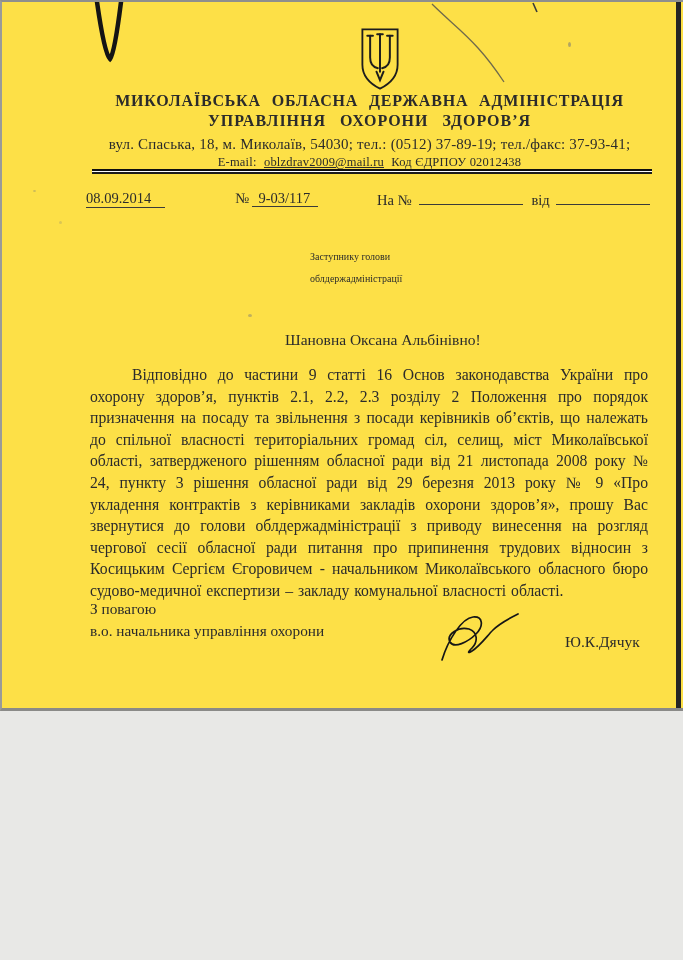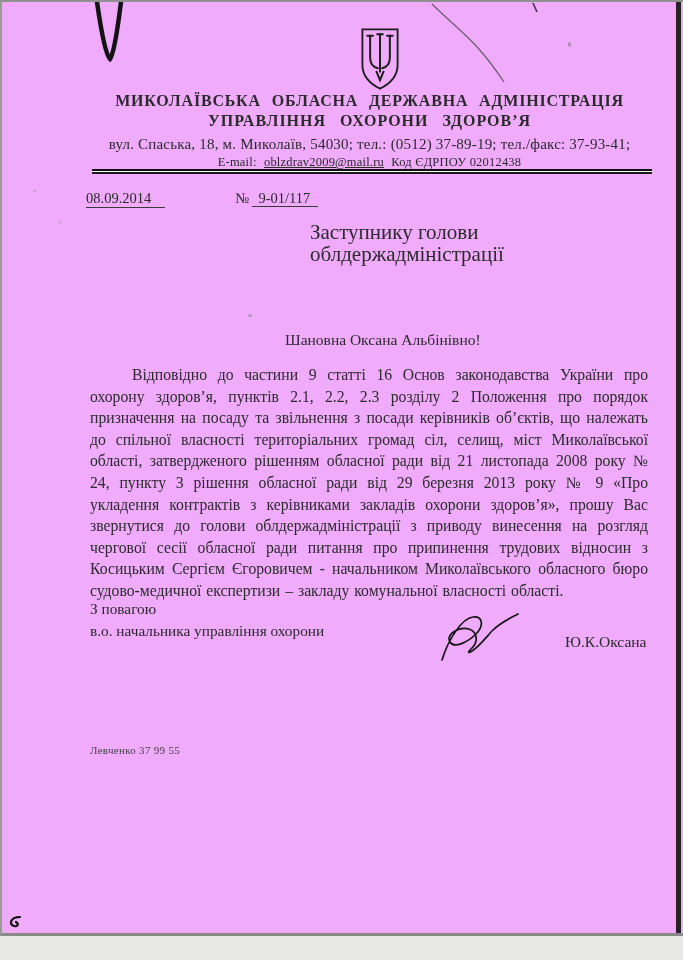--- a/index.html
+++ b/index.html
@@ -1,19 +1,19 @@
 <!DOCTYPE html>
 <html><head>
 <meta charset="utf-8">
 <style>
   html,body{margin:0;padding:0;background:#e8e8e6;}
   .page{
     position:relative;
-    width:683px;height:936px;
-    background:#f0abfc;
+    width:683px;height:711px;
+    background:#fde047;
     font-family:"Liberation Serif", serif;
     color:#2b2b2b;
     overflow:hidden;
     box-sizing:border-box;
     border-top:2px solid #8f8f8d;
     border-left:2px solid #9a9a98;
     border-bottom:3px solid #8a8a88;
   }
   .right-scan-edge{position:absolute;left:674px;top:0;width:5px;height:960px;background:#242424;}
   .artifact{position:absolute;pointer-events:none;}
@@ -34,21 +34,21 @@
   .refrow{position:absolute;left:0;top:188px;width:683px;height:22px;font-size:14.5px;}
   .refrow .date{position:absolute;left:84px;border-bottom:1px solid #3a3a3a;padding-right:14px;}
   .refrow .numgrp{position:absolute;left:233px;}
   .refrow .num{border-bottom:1px solid #3a3a3a;padding:0 8px 0 6px;}
   .refrow .nagrp{position:absolute;left:375px;}
   .blank{display:inline-block;border-bottom:1px solid #3a3a3a;height:14px;vertical-align:baseline;}
   .blank.b1{width:104px;margin-left:8px;}
   .blank.b2{width:94px;margin-left:6px;}
   .nagrp .vid{margin-left:8px;}
 
-  .addressee{position:absolute;left:308px;top:220px;font-size:21px;line-height:21.5px;}
+  .addressee{position:absolute;left:308px;top:244px;font-size:10px;line-height:21.5px;}
   .salutation{position:absolute;left:283px;top:329px;font-size:15.5px;}
 
   .body-par{
     position:absolute;left:88px;top:362px;width:558px;margin:0;
     font-size:15.7px;line-height:21.6px;text-align:justify;text-indent:42px;
     word-spacing:1px;
   }
 
   .closing-block{position:absolute;left:88px;top:596px;font-size:15.3px;line-height:22px;}
   .sig-svg{position:absolute;left:436px;top:606px;width:86px;height:58px;}
@@ -110,38 +110,41 @@
       <span class="email">oblzdrav2009@mail.ru</span>
       <span class="edrpou">Код ЄДРПОУ 02012438</span>
     </div>
   </header>
   <div class="rule"></div>
 
   <div class="refrow">
     <span class="date">08.09.2014</span>
     <span class="numgrp">
       <span>№</span>
-      <span class="num">9-01/117</span>
+      <span class="num">9-03/117</span>
+    </span>
+    <span class="nagrp">
+      <span>На №</span><span class="blank b1"></span><span class="vid">від</span><span class="blank b2"></span>
     </span>
   </div>
 
   <div class="addressee">
     <div>Заступнику голови</div>
     <div>облдержадміністрації</div>
   </div>
 
   <div class="salutation">Шановна Оксана Альбінівно!</div>
 
   <p class="body-par">Відповідно до частини 9 статті 16 Основ законодавства України про охорону здоров’я, пунктів 2.1, 2.2, 2.3 розділу 2 Положення про порядок призначення на посаду та звільнення з посади керівників об’єктів, що належать до спільної власності територіальних громад сіл, селищ, міст Миколаївської області, затвердженого рішенням обласної ради від 21 листопада 2008 року № 24, пункту 3 рішення обласної ради від 29 березня 2013 року № 9 «Про укладення контрактів з керівниками закладів охорони здоров’я», прошу Вас звернутися до голови облдержадміністрації з приводу винесення на розгляд чергової сесії обласної ради питання про припинення трудових відносин з Косицьким Сергієм Єгоровичем - начальником Миколаївського обласного бюро судово-медичної експертизи – закладу комунальної власності області.</p>
 
   <div class="closing-block">
     <div>З повагою</div>
     <div>в.о. начальника управління охорони</div>
   </div>
 
   <svg class="sig-svg" viewBox="0 0 86 58">
     <path d="M4,52 C10,32 24,10 35,9 C45,8 46,18 38,26 C30,34 16,41 12,34 C8,27 20,18 31,21 C40,24 40,34 34,40 C30,44 29,46 34,43 C42,38 49,28 55,22 C62,15 70,11 80,6" fill="none" stroke="#161616" stroke-width="1.7" stroke-linecap="round"></path>
   </svg>
-  <div class="sig-name">Ю.К.Оксана</div>
+  <div class="sig-name">Ю.К.Дячук</div>
 
   <div class="executor">Левченко 37 99 55</div>
 
 </div>
 
 </body></html>

